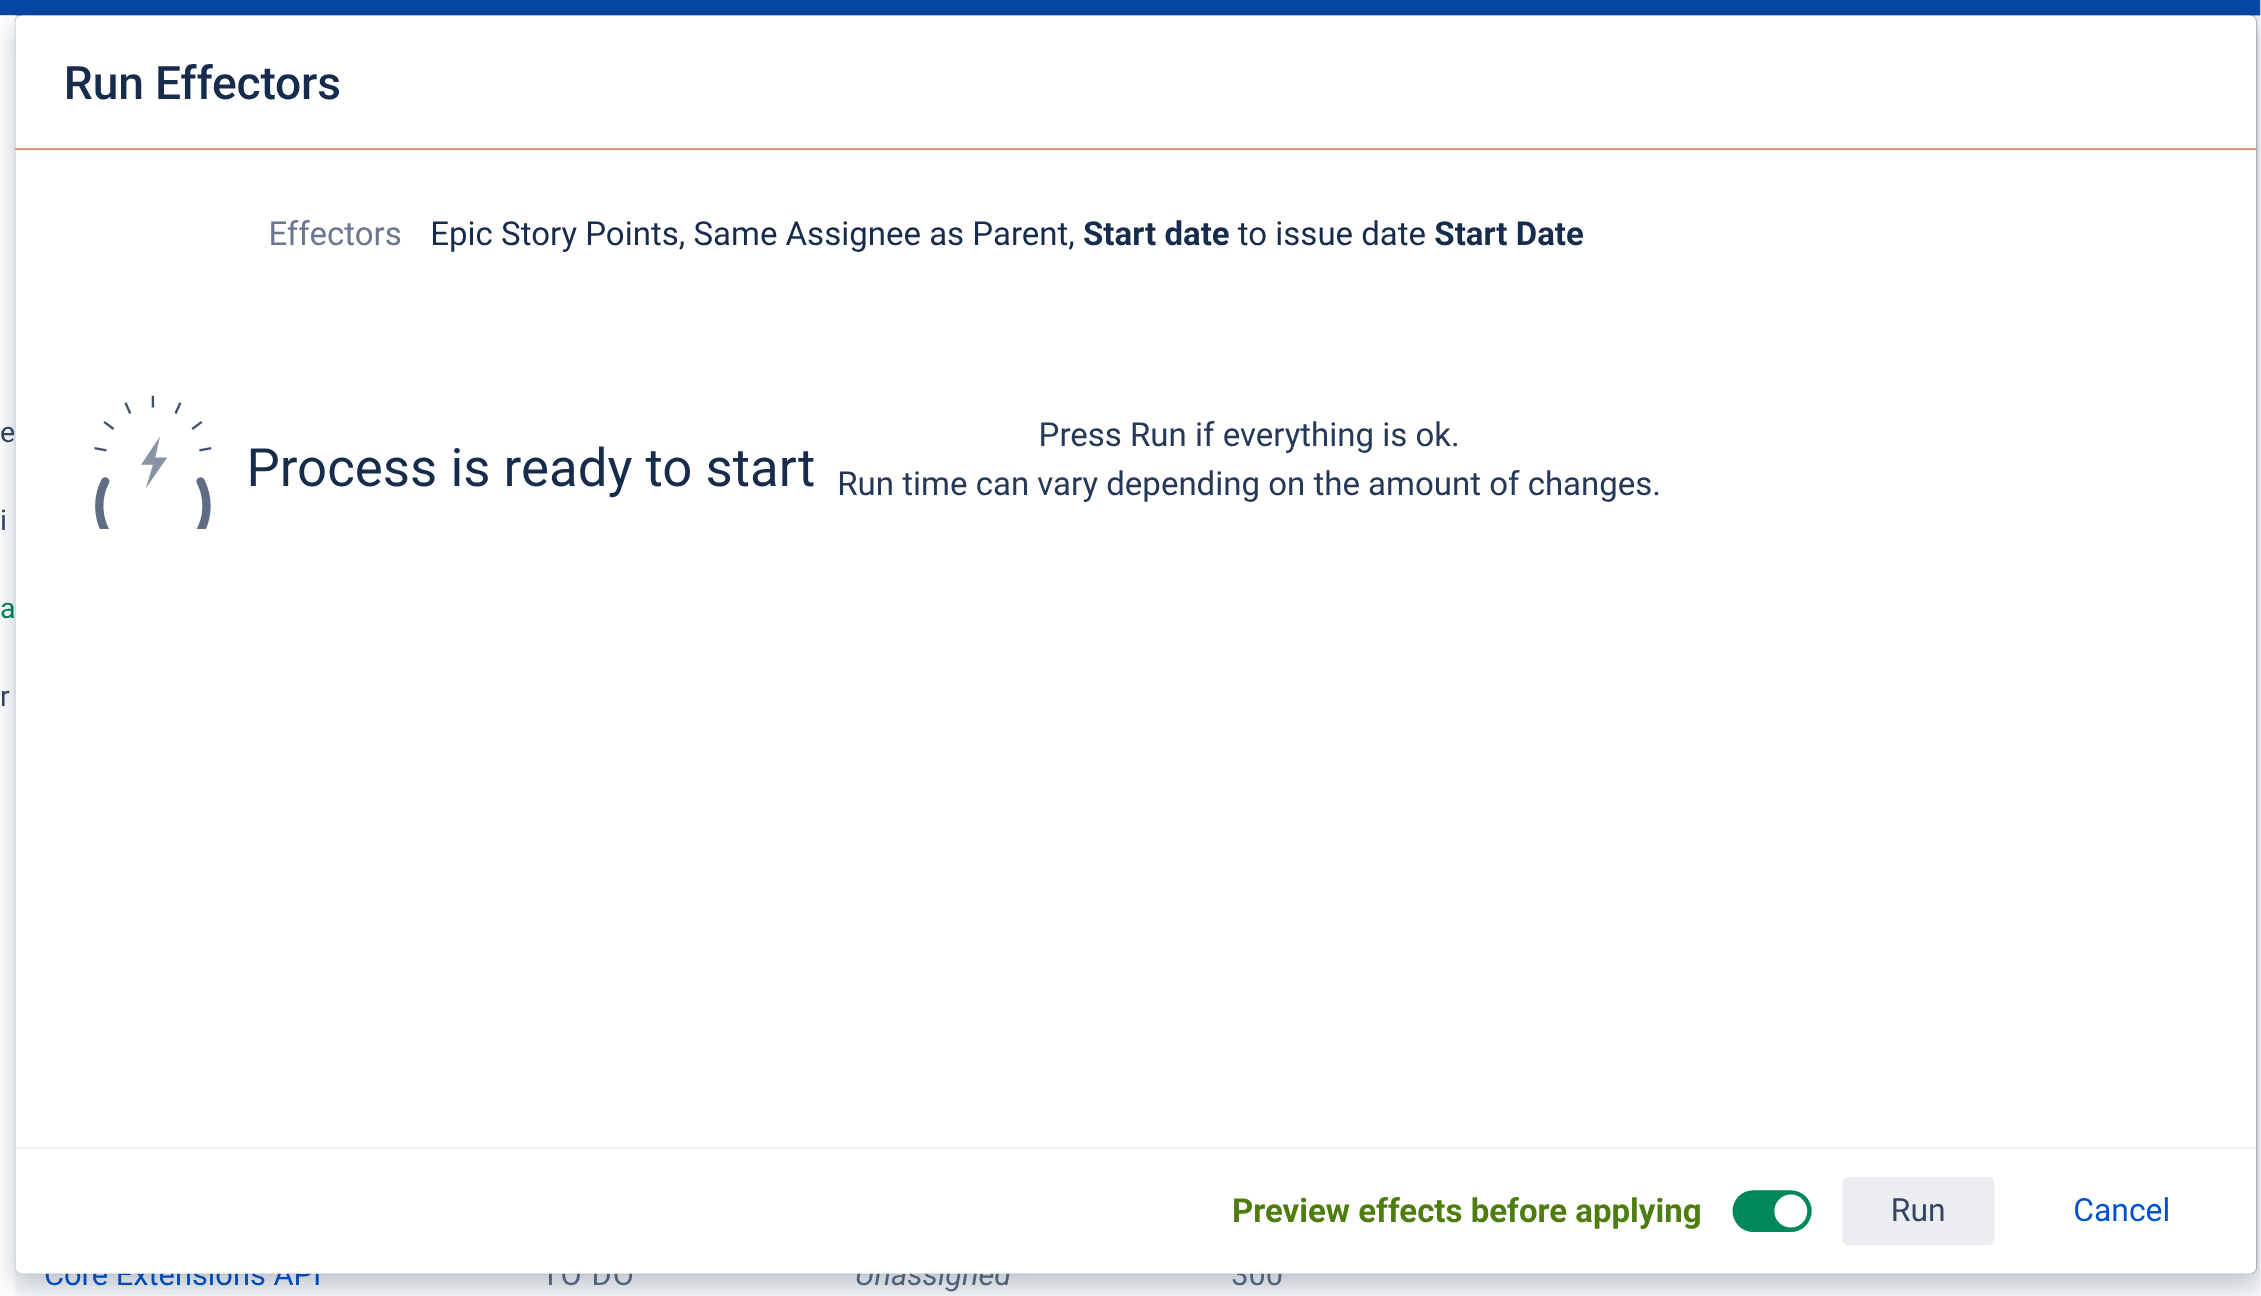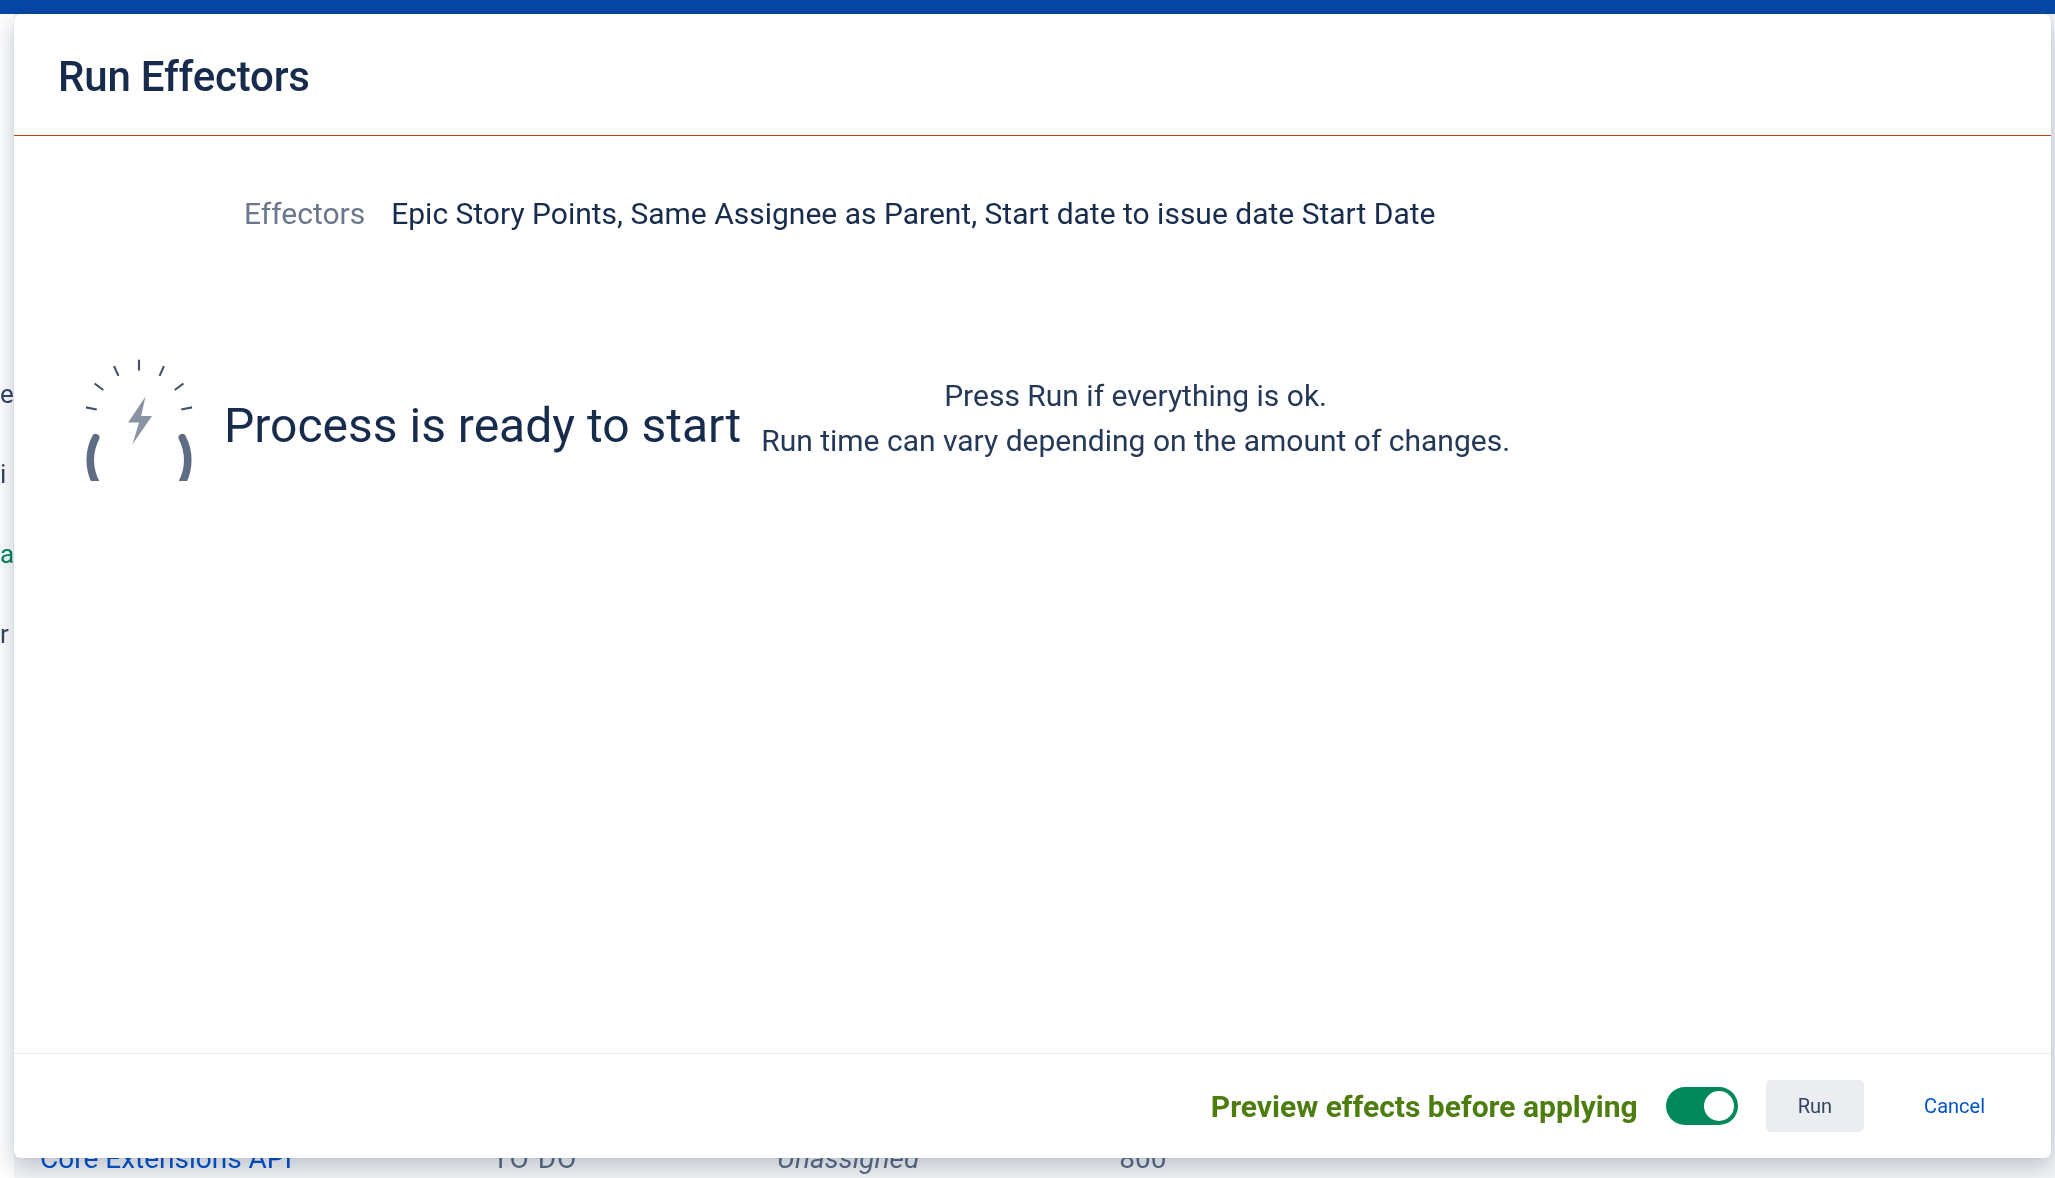--- a/index.html
+++ b/index.html
@@ -88,21 +88,21 @@
     align-items: baseline;
     font-size: 30px;
     color: #172b4d;
     flex-wrap: wrap;
     padding-left: 170px;
   }
   .effectors-label {
     color: #6b778c;
     font-weight: 400;
   }
-  .effectors-value b { font-weight: 400; }
+  .effectors-value b { font-weight: 700; }
 
   .center-block {
     margin-top: 120px;
     display: flex;
     flex-direction: row;
     align-items: center;
     gap: 20px;
   }
   .gauge-icon { width: 130px; height: 130px; }
   .ready-title {
@@ -141,22 +141,22 @@
   }
   .toggle::after {
     content: "";
     position: absolute;
     top: 4px; right: 4px;
     width: 30px; height: 30px;
     border-radius: 50%;
     background: #fff;
   }
   .btn {
-    font-size: 20px;
-    padding: 14px 32px;
+    font-size: 29px;
+    padding: 14px 44px;
     border-radius: 5px;
     border: none;
     cursor: pointer;
     font-family: inherit;
   }
   .btn-run {
     background: #ecedf0;
     color: #344563;
   }
   .btn-cancel {
@@ -172,21 +172,21 @@
   <div class="bg-leftcol">
     <span>e</span>
       <span>i</span>
       <span class="g">a</span>
       <span>r</span>
   </div>
   <div class="bg-bottomrow">
     <span class="cell" style="color:#0052cc;">Core Extensions API</span>
     <span class="cell todo">TO DO</span>
     <span>Unassigned</span>
-    <span class="cell">800</span>
+    <span class="cell">300</span>
   </div>
 </div>
 
 <div class="modal">
 
   <div class="modal-header">
     <h1 class="modal-title">Run Effectors</h1>
   </div>
 
   <div class="modal-body">

